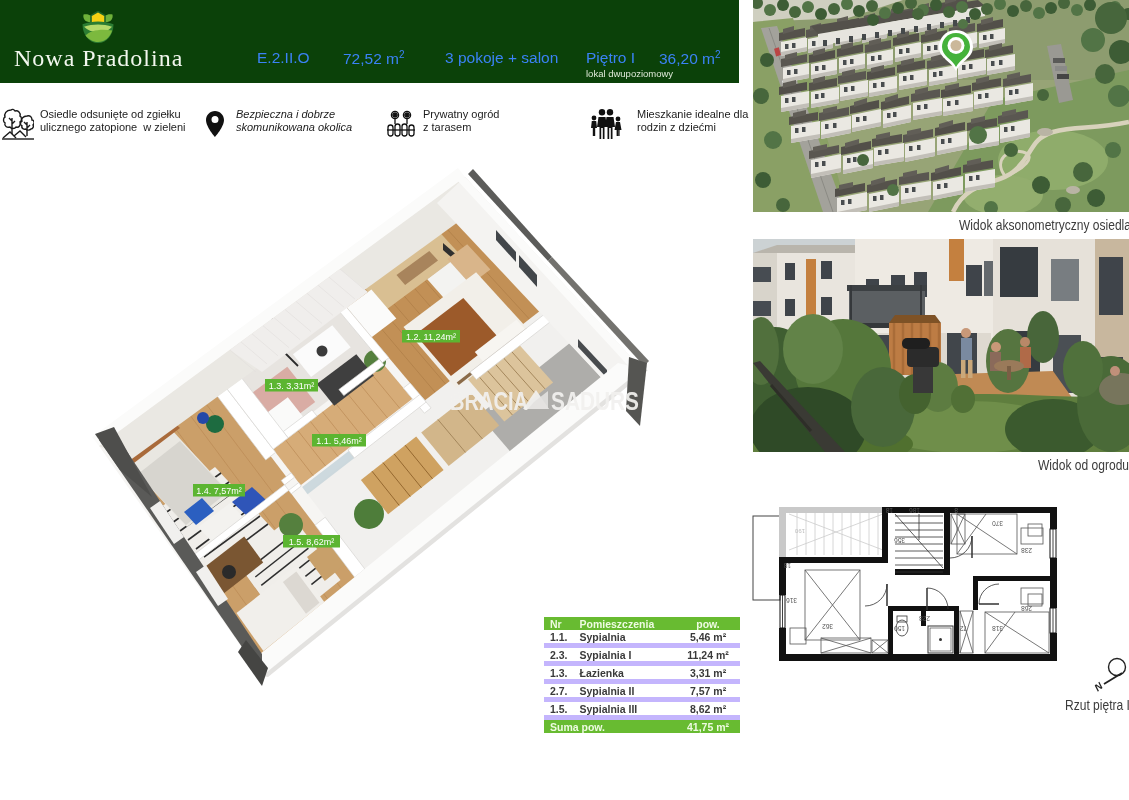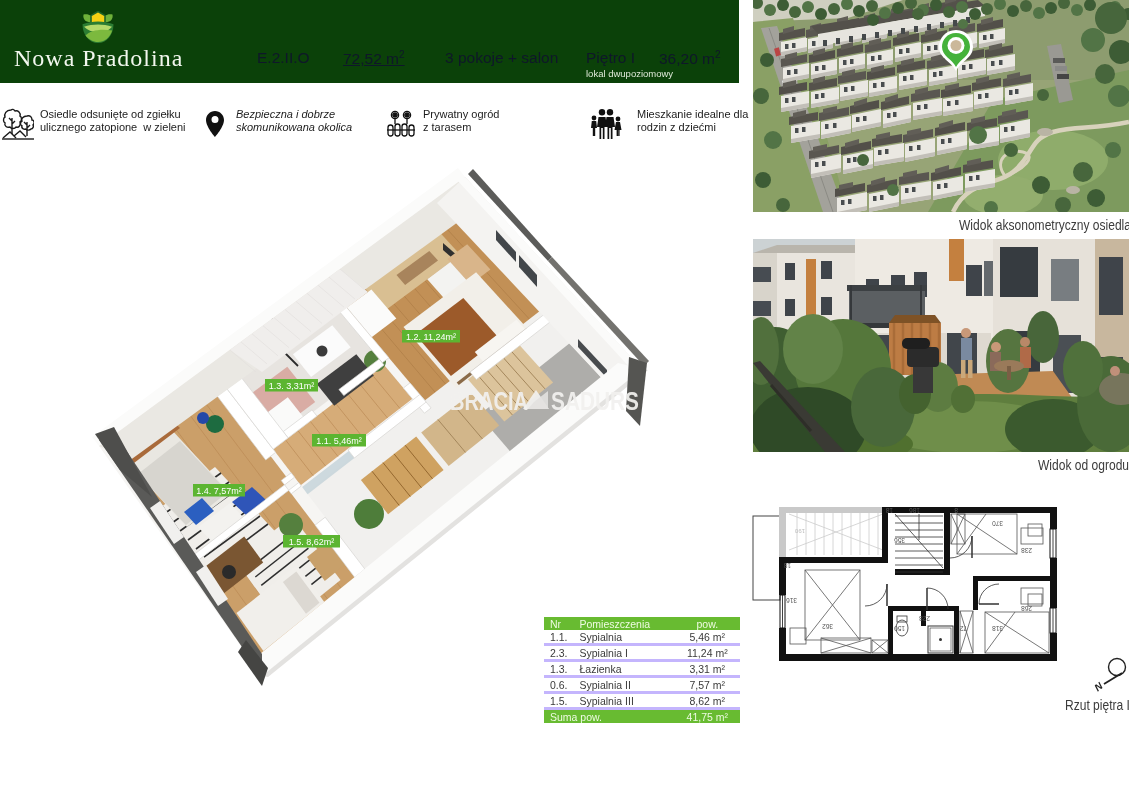--- a/index.html
+++ b/index.html
@@ -1,26 +1,26 @@
 <!DOCTYPE html>
 <html lang="pl"><head><meta charset="utf-8">
 <title>Nowa Pradolina E.2.II.O</title>
 <style>
 * { margin:0; padding:0; box-sizing:border-box; }
 body { font-family:"Liberation Sans", sans-serif; background:#fff; }
 #page { position:relative; width:1129px; height:800px; background:#ffffff; overflow:hidden; }
 .abs { position:absolute; }
 #hdr { left:0; top:0; width:739px; height:83px; background:#0b4109; color:#e9f1e4; }
 #brand { left:14px; top:45px; font-family:"Liberation Serif", serif; font-size:24px; letter-spacing:1px; color:#f2f7ee; }
-.hstat { top:49px; font-size:15.5px; color:#0f172a; white-space:nowrap; }
+.hstat { top:49px; font-size:15.5px; color:#3b82f6; white-space:nowrap; }
 sup { font-size:10px; }
 .feat { top:108px; font-size:11px; color:#1c1c1c; line-height:13px; }
 .cap { font-size:14px; color:#3c3c3c; white-space:nowrap; transform:scaleX(0.86); transform-origin:0 0; }
-table.rooms { border-collapse:collapse; width:196px; font-size:10.5px; color:#3a3a3a; }
-table.rooms td { padding:0.5px 6px; border-bottom:3px solid #c4b5fd; }
+table.rooms { border-collapse:collapse; width:196px; font-size:10.5px; color:#3a3a3a;font-weight:bold; }
+table.rooms td { padding:0.5px 6px; border-bottom:5px solid #c4b5fd; }
 table.rooms .grn td { background:#68bb31; color:#eefbe2; border-bottom:none; }
 table.rooms td.r { text-align:center; }
 </style></head>
 <body>
 <div id="page">
 
 <div id="hdr" class="abs"></div>
 
 <div class="abs" style="left:80px;top:11px;"><svg width="36" height="33" viewBox="0 0 36 33">
 
@@ -34,21 +34,21 @@
 
 <path d="M 4 15.8 C 12.5 12.6 23.5 12.6 32 15.8 C 28.5 20 23 22.2 17.5 21.6 C 12 21 7.5 19 4 15.8 Z" fill="#b5d96a"></path>
 
 <path d="M 5.5 24.5 C 10 19.5 20.5 17.5 32.2 19.5 C 30 26.5 24.5 31 18 31 C 13 31 8.8 28.5 5.5 24.5 Z" fill="#7cb93e"></path>
 </svg></div>
 
 <div id="brand" class="abs">Nowa Pradolina</div>
 
 <div class="abs hstat" style="left:257px;">E.2.II.O</div>
 
-<div class="abs hstat" style="left:343px;text-decoration:underline;">72,52 m<sup>2</sup></div>
+<div class="abs hstat" style="left:343px;">72,52 m<sup>2</sup></div>
 
 <div class="abs hstat" style="left:445px;">3 pokoje + salon</div>
 
 <div class="abs hstat" style="left:586px;">Piętro I</div>
 
 <div class="abs" style="left:586px;top:68px;font-size:9.5px;color:#dfe9d8;">lokal dwupoziomowy</div>
 
 <div class="abs hstat" style="left:659px;">36,20 m<sup>2</sup></div>
 
 <div class="abs" style="left:2px;top:108px;"><svg width="32" height="34" viewBox="0 0 32 34">
@@ -377,21 +377,21 @@
             <td class="r">11,24 m²</td>
           </tr>
 
 <tr>
             <td>1.3.</td>
             <td>Łazienka</td>
             <td class="r">3,31 m²</td>
           </tr>
 
 <tr>
-            <td>0.6.</td>
+            <td>2.7.</td>
             <td>Sypialnia II</td>
             <td class="r">7,57 m²</td>
           </tr>
 
 <tr>
             <td>1.5.</td>
             <td>Sypialnia III</td>
             <td class="r">8,62 m²</td>
           </tr>
 

